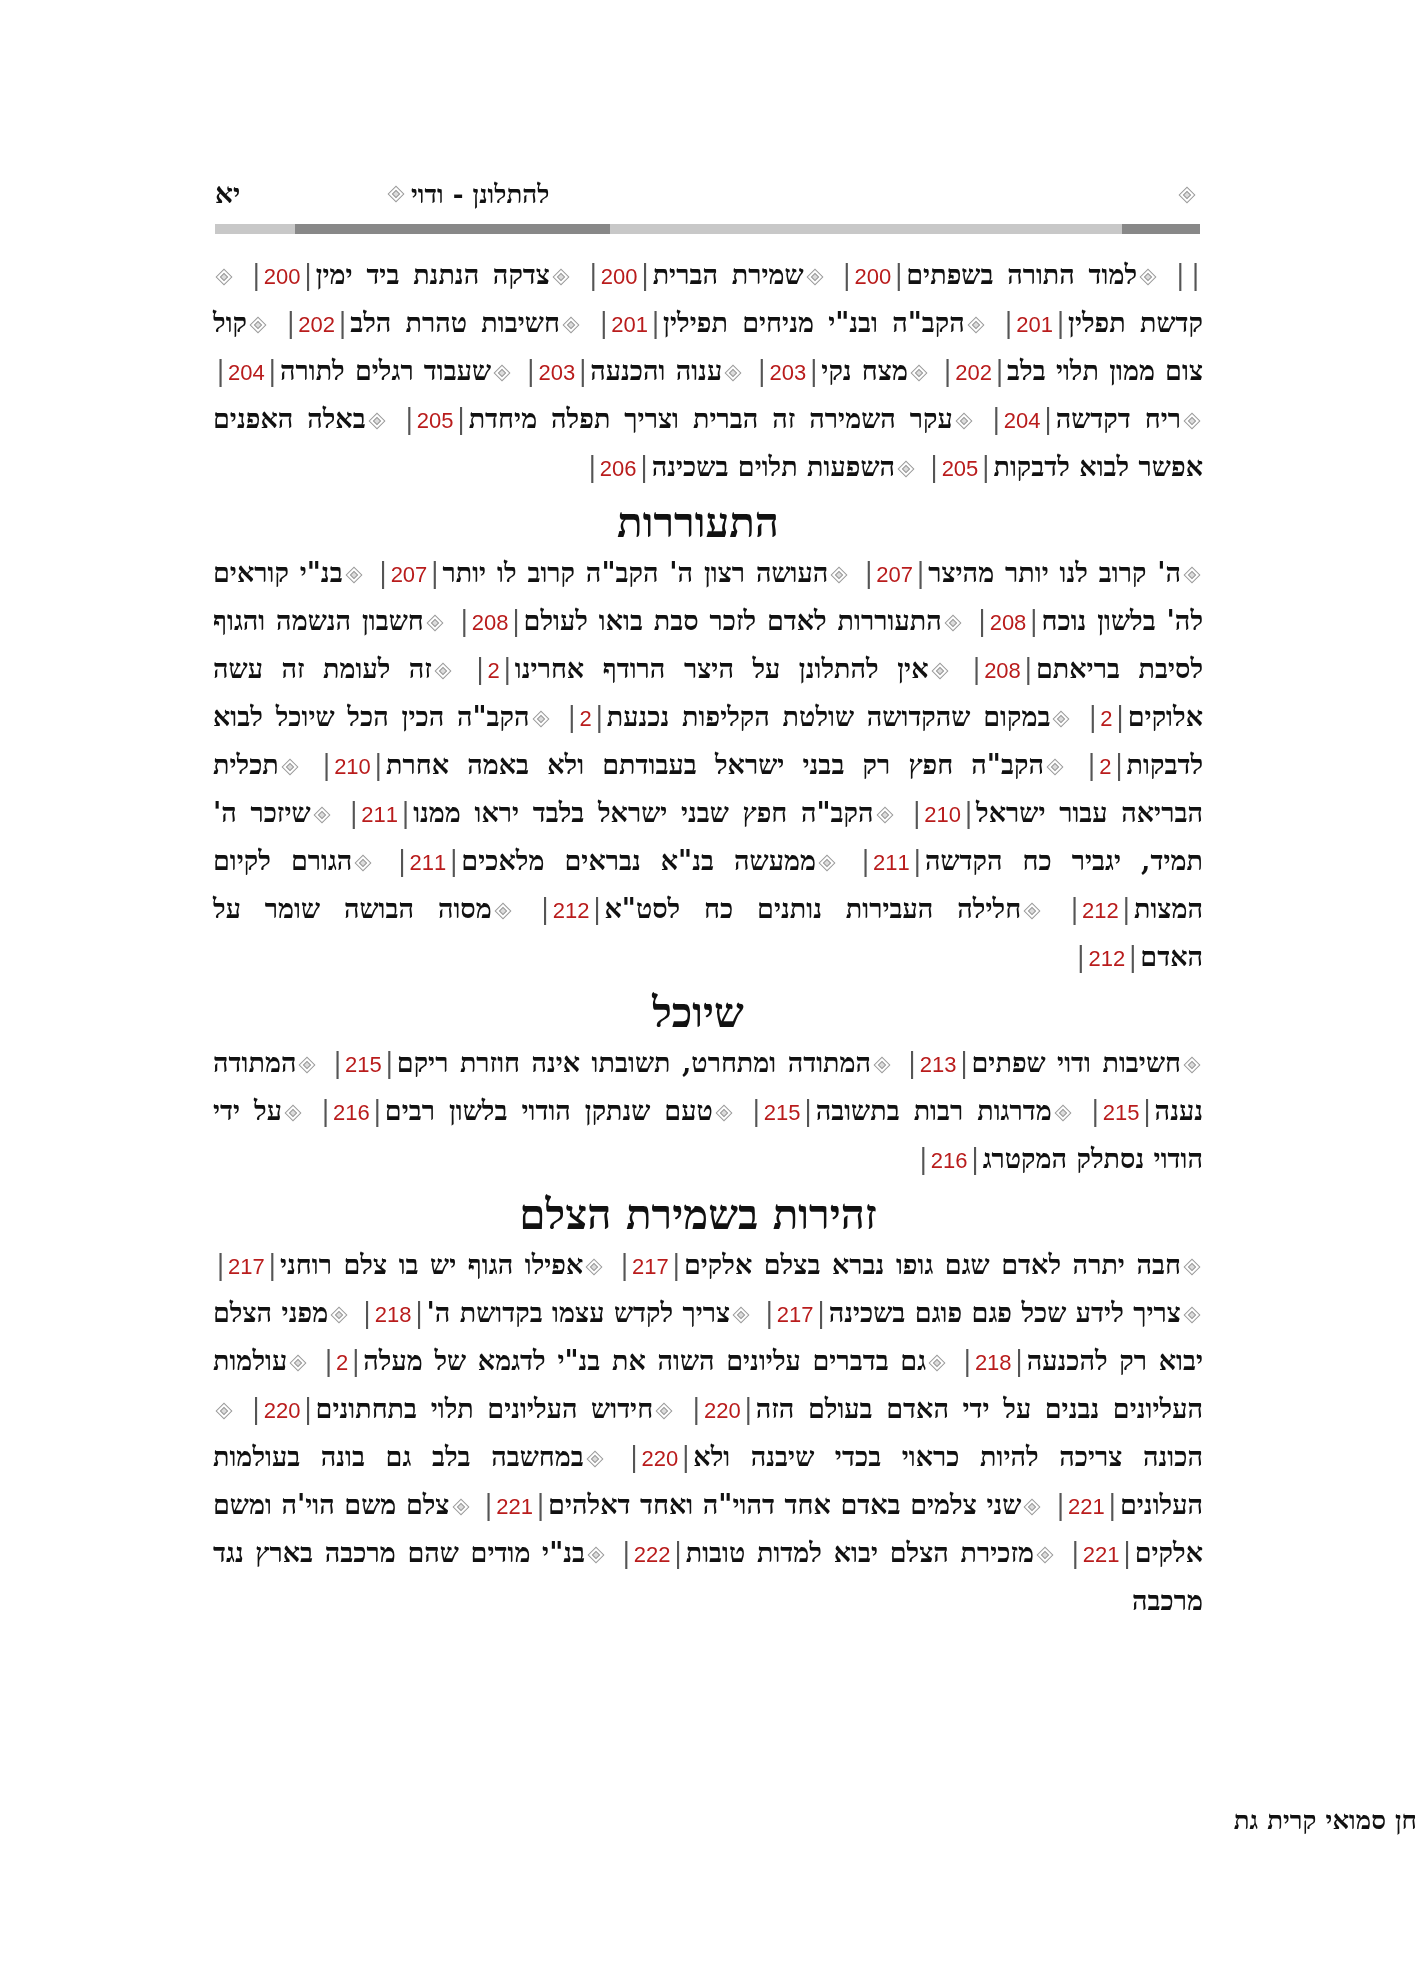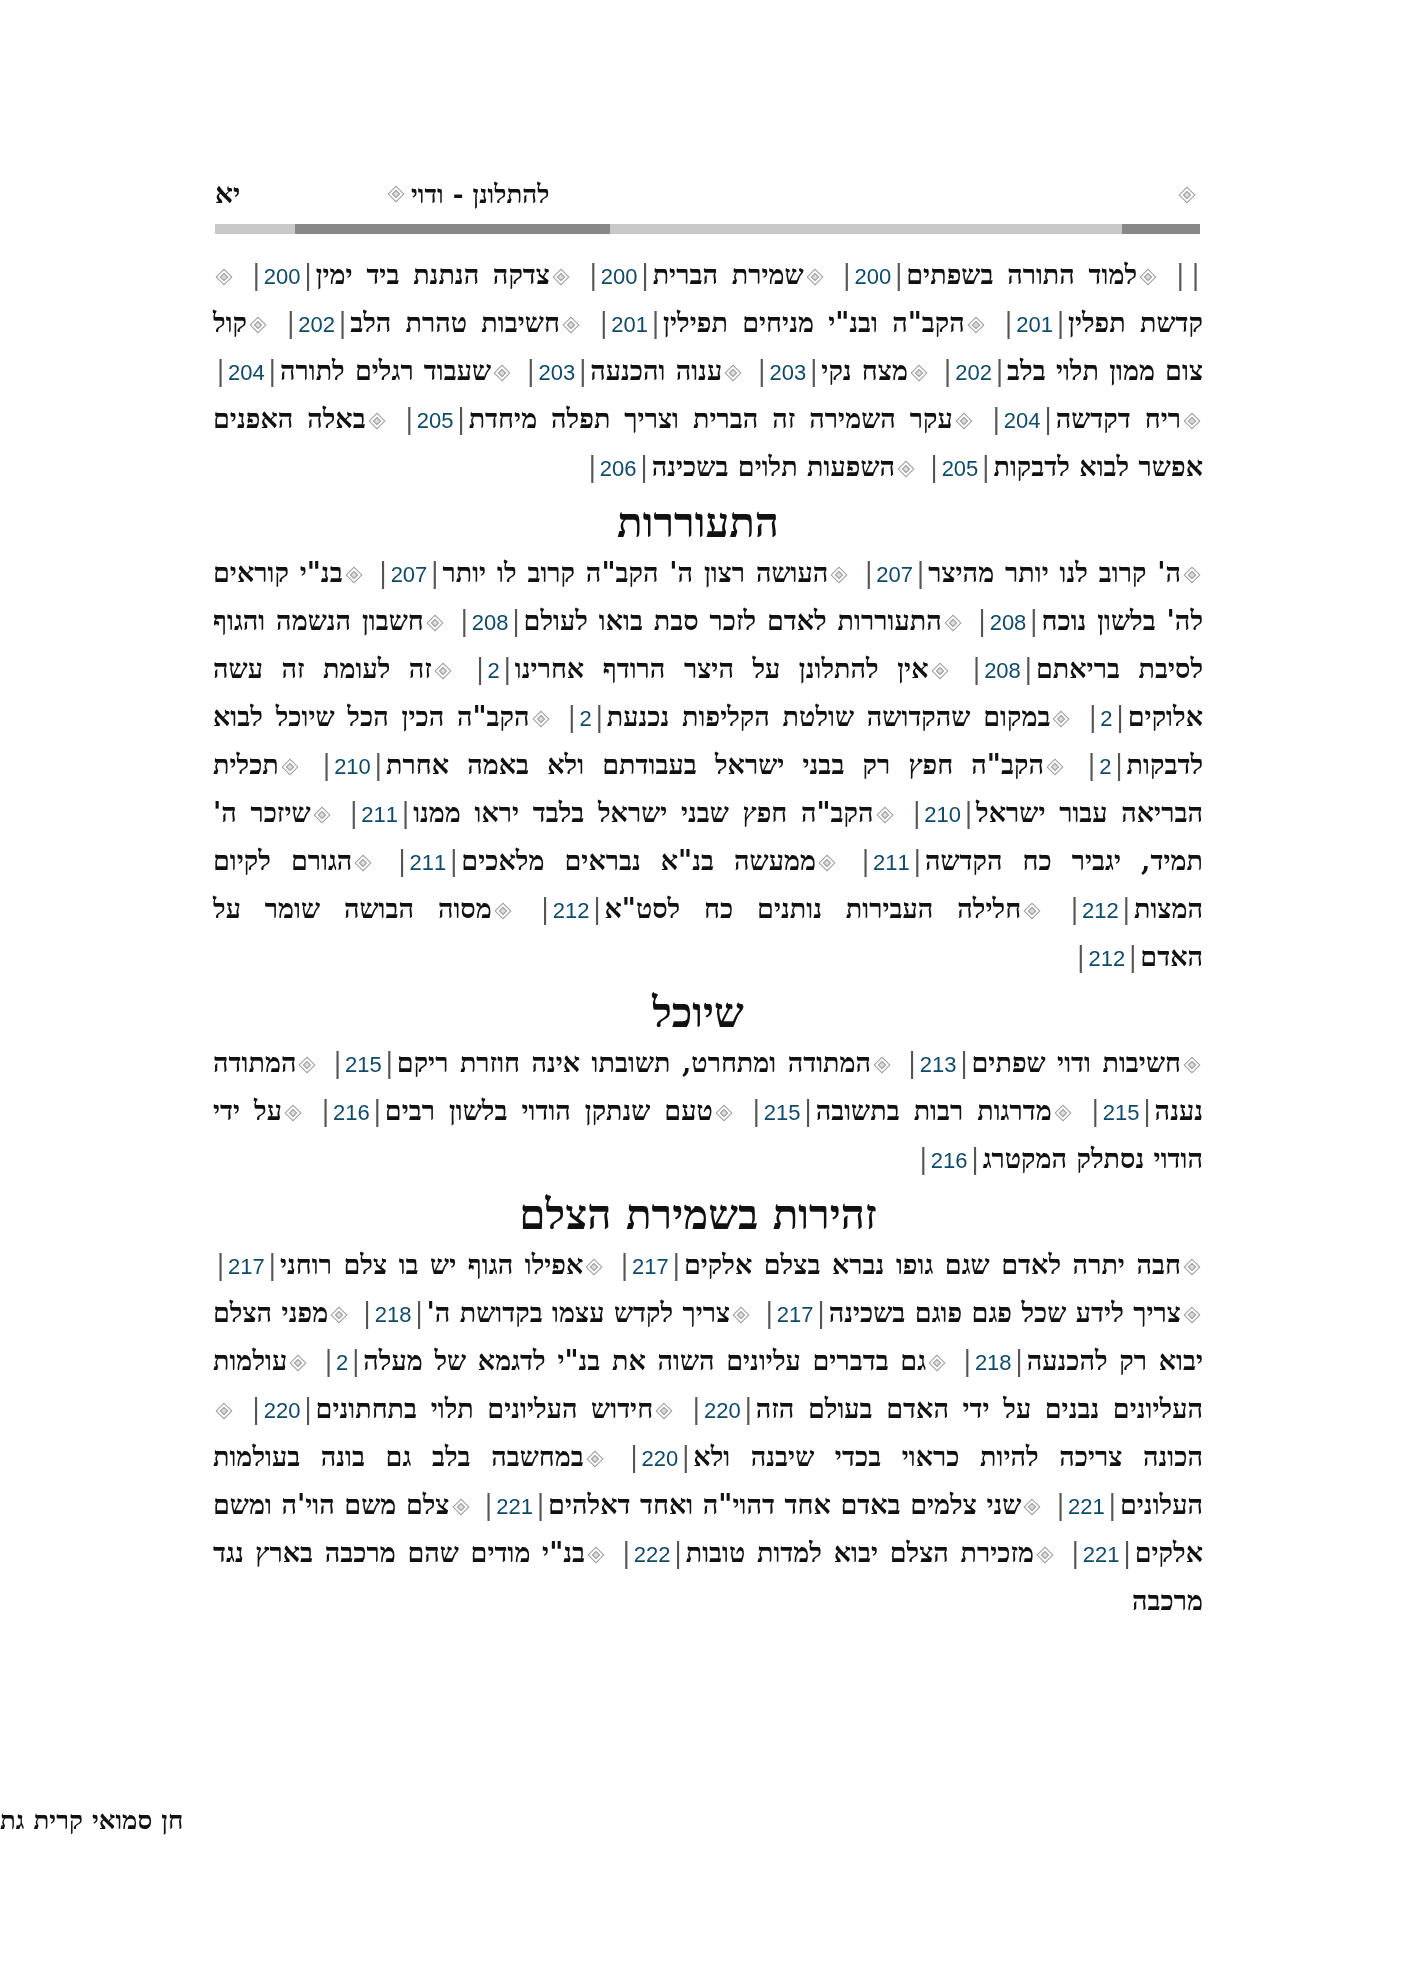--- a/index.html
+++ b/index.html
@@ -41,28 +41,28 @@
     .diamond::before { left: 1px; top: 1px; width: 10px; height: 10px; }
     .diamond::after { left: 4px; top: 4px; width: 4px; height: 4px; background: #dcdcdc; }
     .content {
       position: absolute; left: 213px; top: 252px; width: 990px;
     }
     .para {
       font-size: 27px; line-height: 46px; font-weight: bold; text-align: justify;
       text-align-last: right; margin: 0;
     }
     .entry { display: inline; }
-    .pnum { font-family: "Liberation Sans", sans-serif; font-weight: normal; color: #0c4a6e; font-size: 22px; }
+    .pnum { font-family: "Liberation Sans", sans-serif; font-weight: normal; color: #b91c1c; font-size: 22px; }
     .bar { color: #555; font-weight: normal; margin: 0 3px; }
     .section-title {
       font-size: 42px; font-weight: bold; line-height: 54px; margin: 4px 20px 0 0; text-align: center;
       font-family: "DejaVu Serif", serif;
     }
     .footer {
-      position: absolute; left: 0; width: 1417px; top: 1805px; text-align: left;
+      position: absolute; left: 0; width: 1417px; top: 1805px; text-align: right;
       font-size: 26px; font-weight: bold;
     }
   </style>
 </head>
 <body>
 
 <div class="page-header">
   <span class="page-num-top">יא</span>
   <div class="header-sub">
     <span>להתלונן - ודוי</span>

